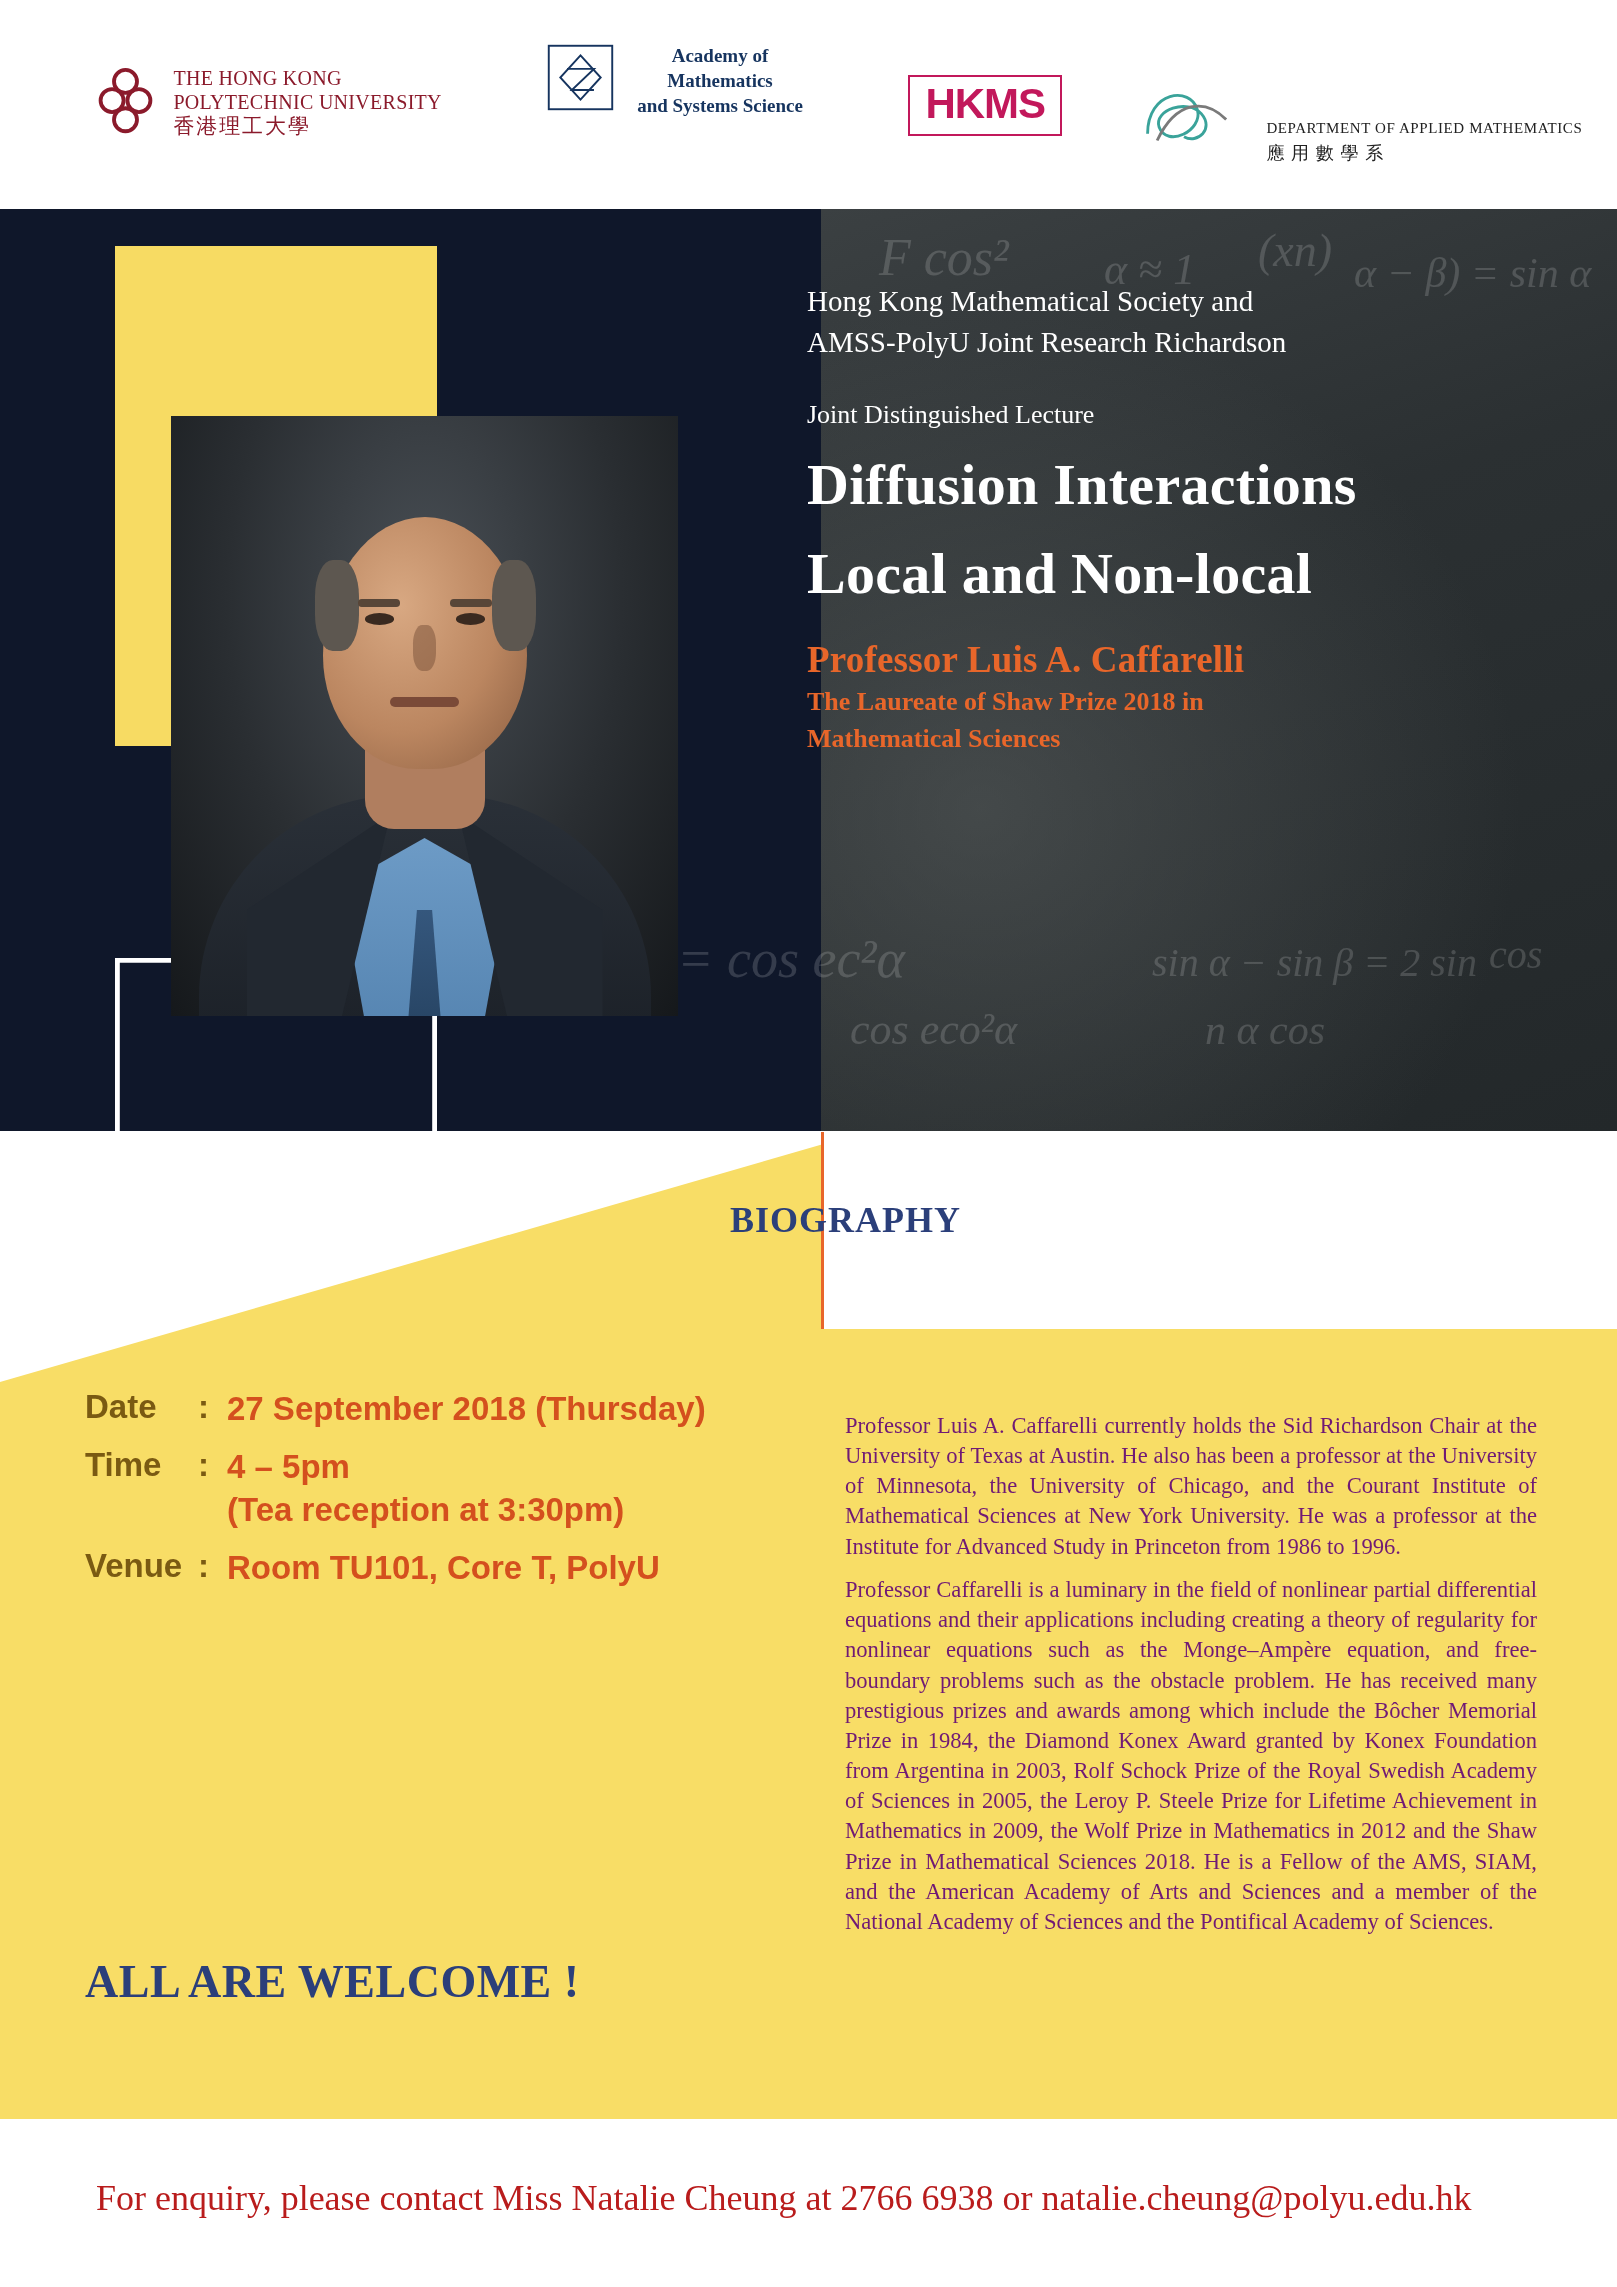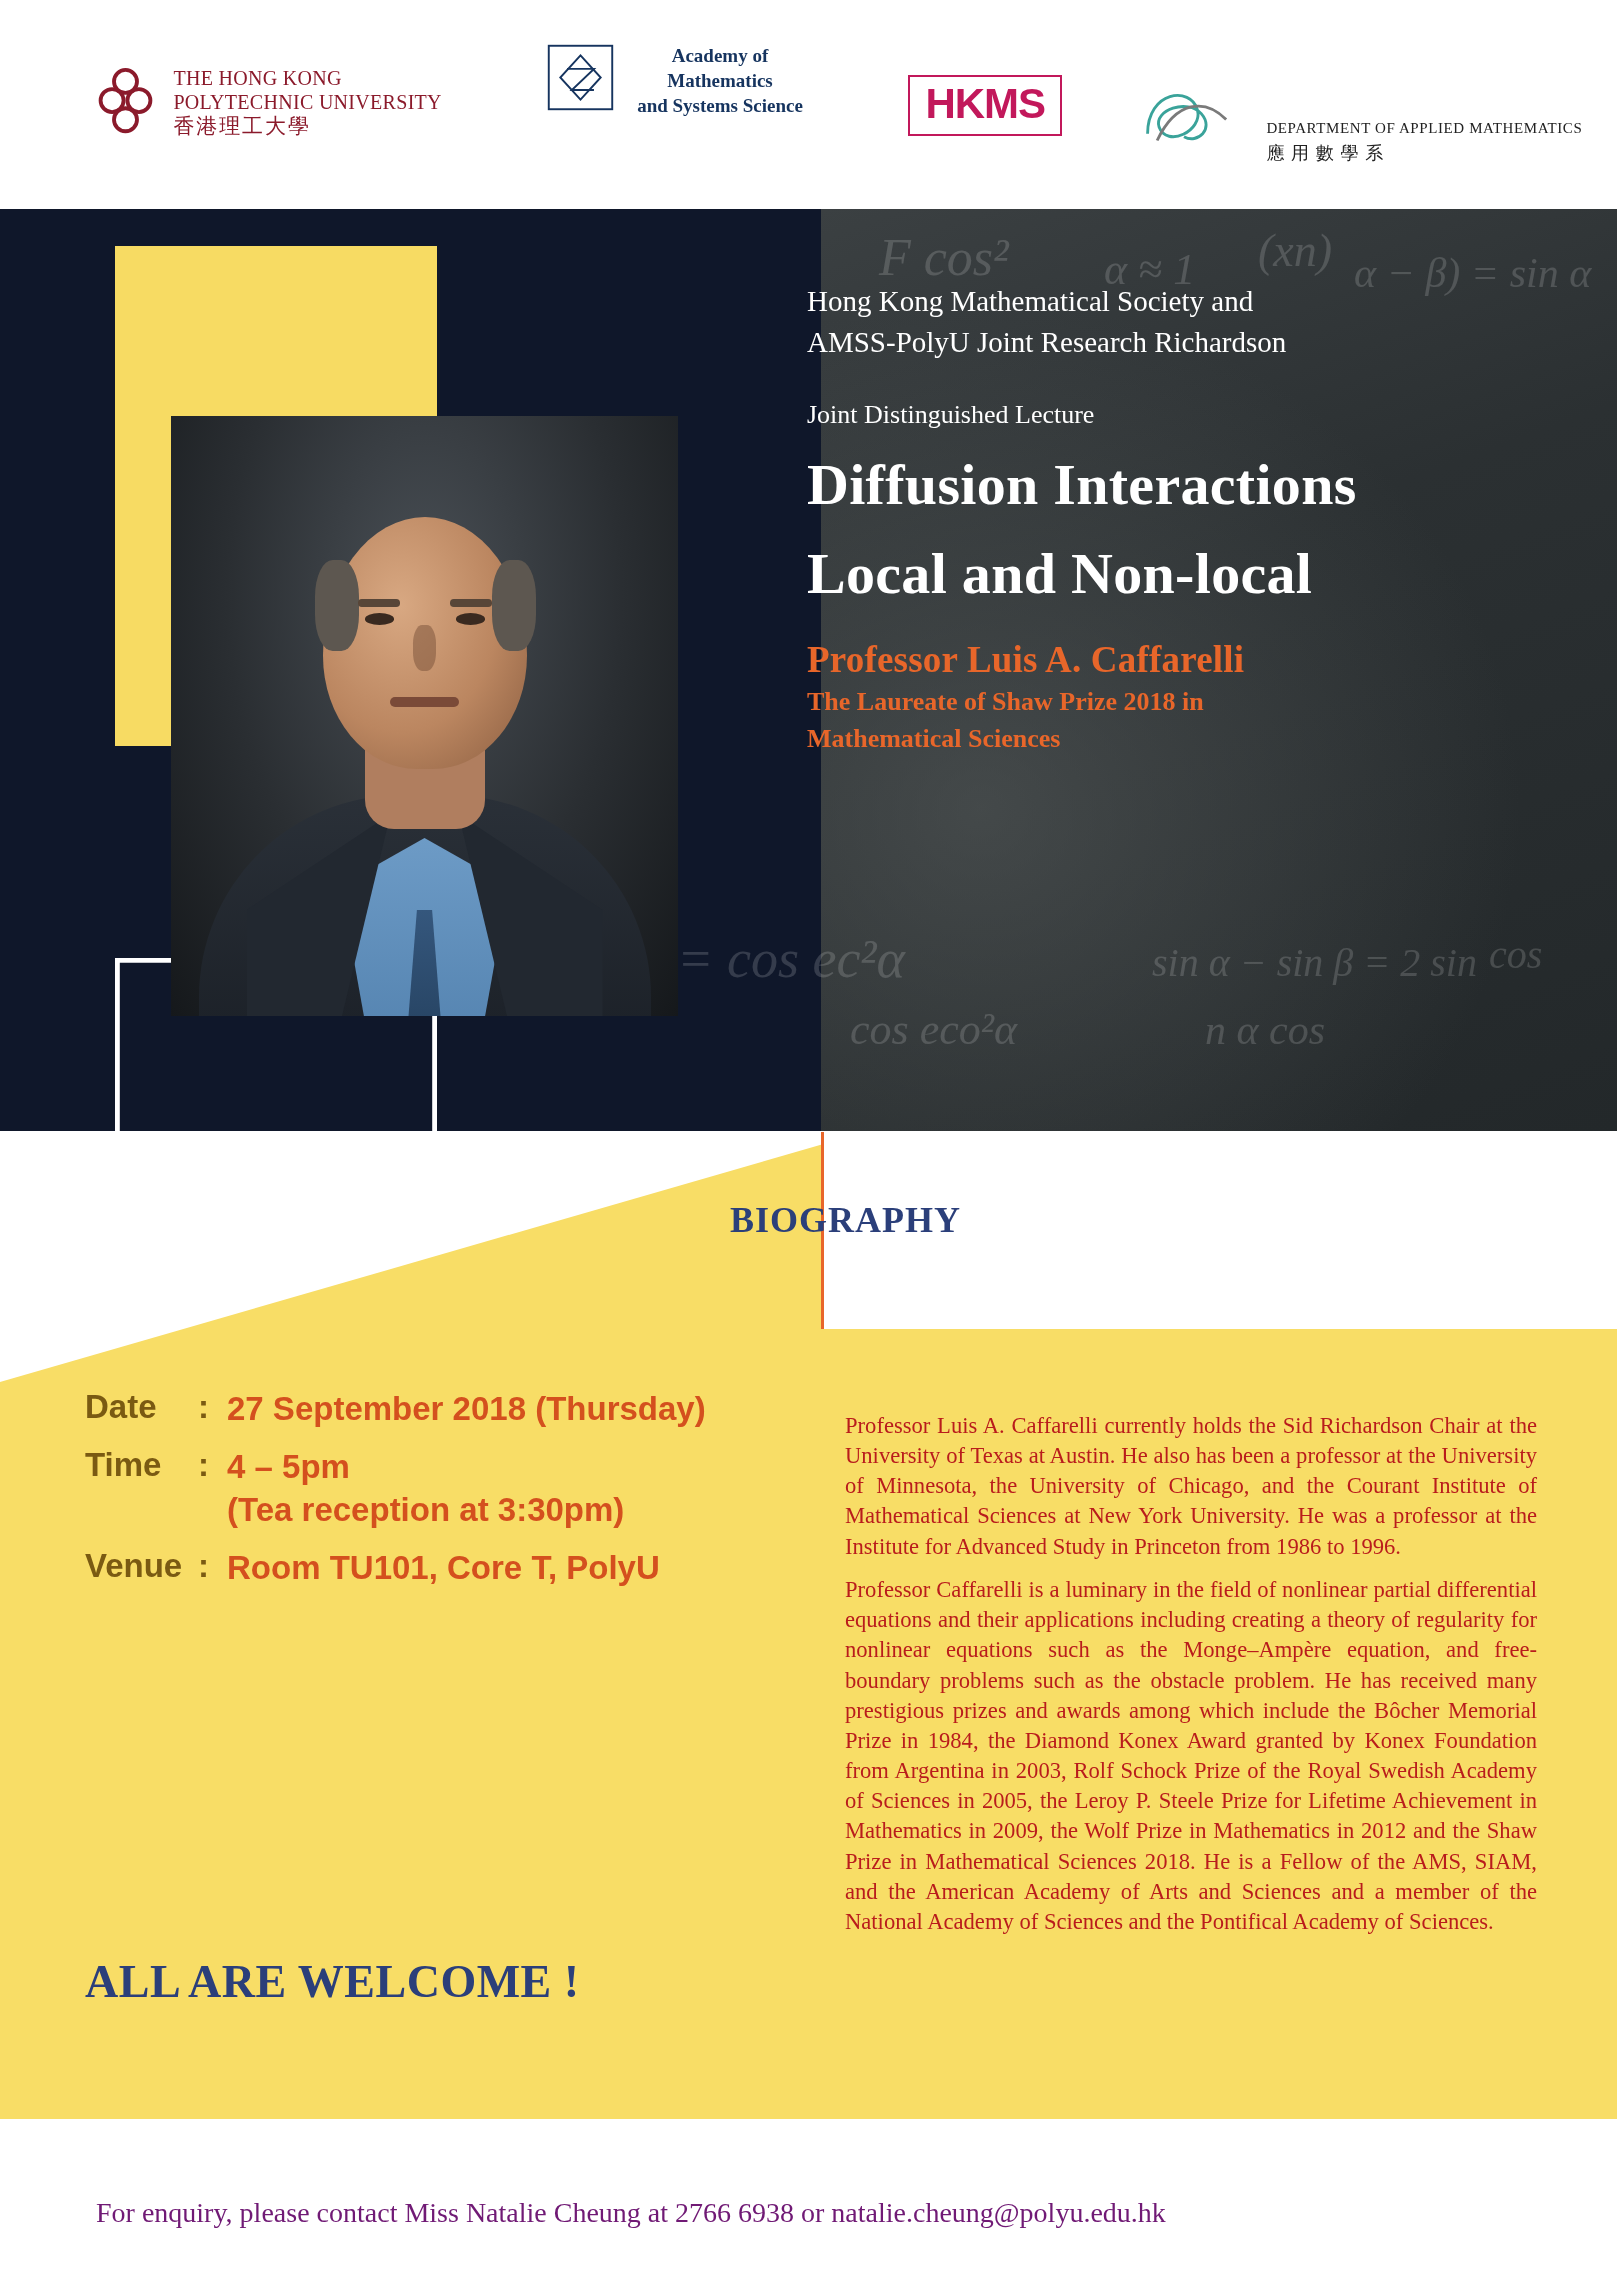--- a/index.html
+++ b/index.html
@@ -271,21 +271,21 @@
     left: 730px; top: 67px;
     font-size: 36px;
     font-weight: 700;
     color: #2b3f7a;
     letter-spacing: 1px;
   }
   .bio-panel {
     position: absolute;
     left: 845px; top: 279px;
     width: 692px;
-    color: #b91c1c;
+    color: #701a75;
     font-size: 22.6px;
     line-height: 1.335;
     text-align: justify;
   }
   .bio-panel p { margin: 0 0 13.4px 0; }
 
   
   .details { position: absolute; left: 85px; top: 1388px; width: 730px; }
   .detail-row { display: flex; align-items: flex-start; margin-bottom: 15.4px; }
   .detail-label {
@@ -321,23 +321,22 @@
   
   .footer {
     position: absolute;
     top: 2119px; left: 0;
     width: 1618px; height: 168px;
     background: #ffffff;
   }
   .footer-text {
     position: absolute;
     left: 96px; top: 58px;
-    font-size: 28px;
-    color: #701a75;
-    margin-top: 20px;
+    font-size: 36px;
+    color: #b91c1c;
   }
 </style>
 </head>
 <body>
 
 <div class="logo-bar">
 
   <div class="logo logo-polyu">
     <div class="polyu-mark">
       <svg width="69" height="69" viewBox="0 0 72 72" aria-hidden="true">

